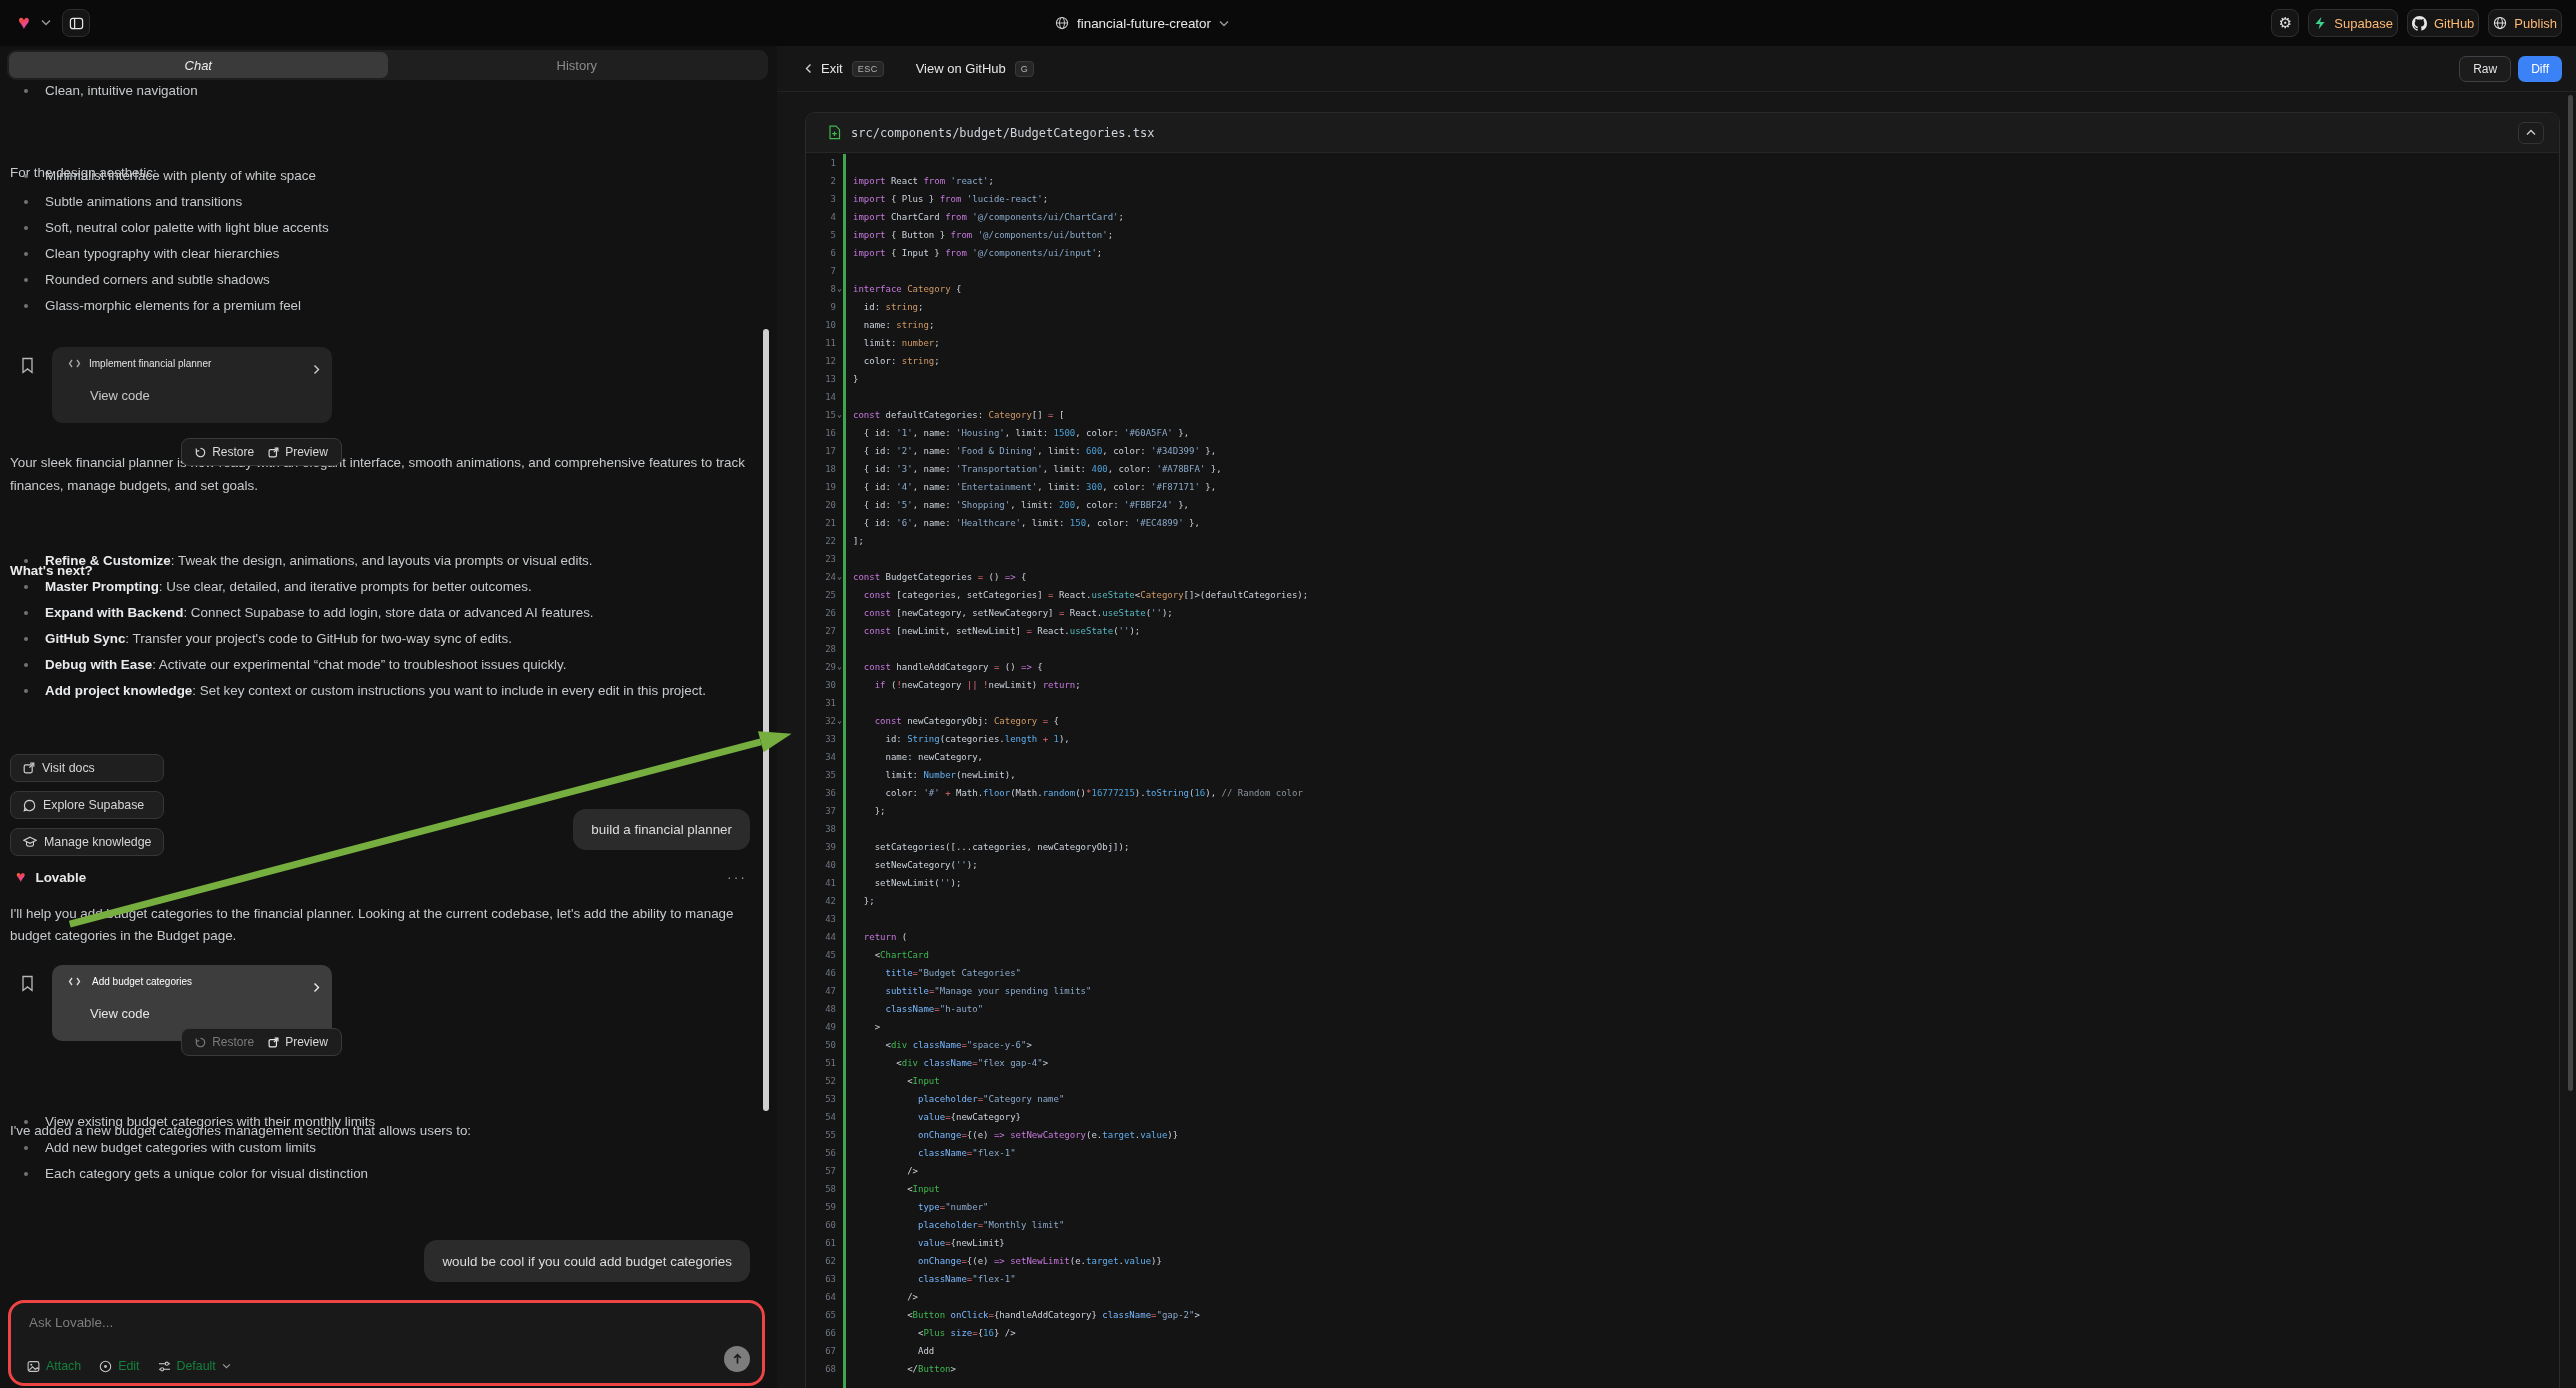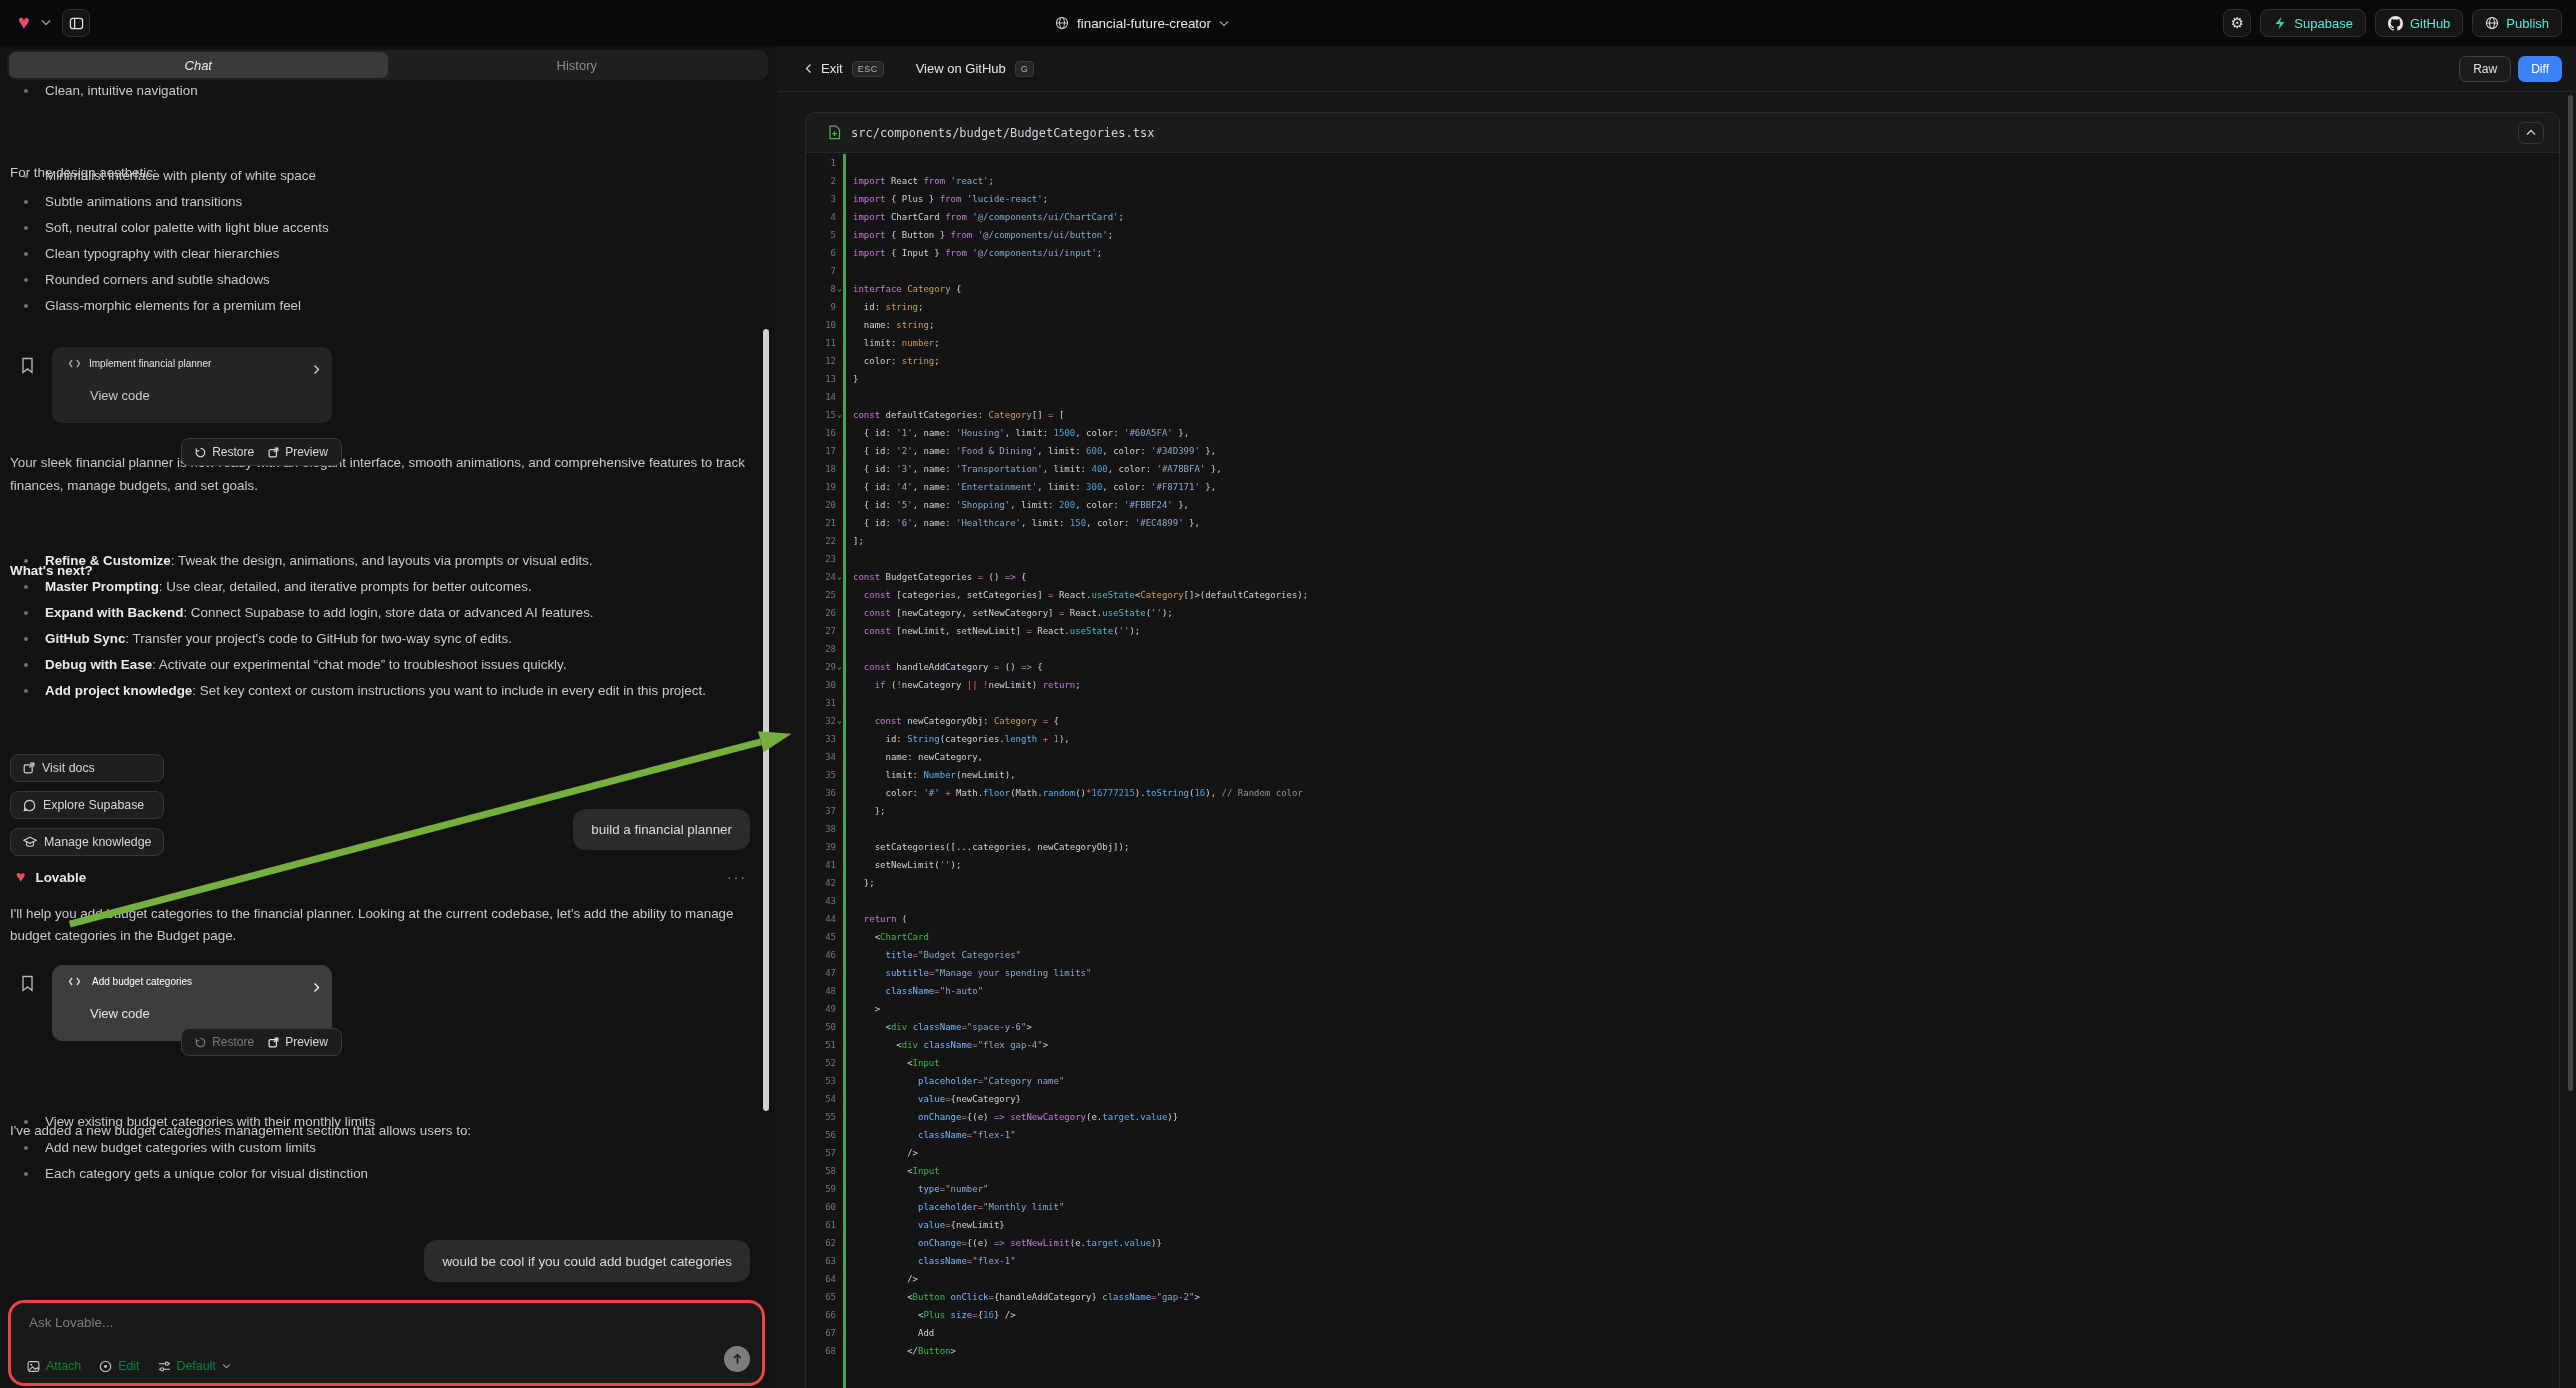--- a/index.html
+++ b/index.html
@@ -11,22 +11,22 @@
   .topbar { position:absolute; left:0; top:0; width:2576px; height:46px; background:#0a0a0a; z-index:10; }
   .heart { position:absolute; left:18px; top:12px; font-size:20px; line-height:20px;
            background:linear-gradient(140deg,#f9a03f 10%,#ef4444 38%,#ec4899 62%,#8b5cf6 90%);
            -webkit-background-clip:text; background-clip:text; color:transparent; }
   .logo-chev { position:absolute; left:41px; top:19px; }
   .tb-iconbtn { position:absolute; top:9px; width:28px; height:28px; border:1px solid #2e2e2e; background:#151515;
                 border-radius:8px; display:flex; align-items:center; justify-content:center; }
   .proj { position:absolute; left:1055px; top:0; height:46px; display:flex; align-items:center; gap:8px;
           color:#e8e8e8; font-size:13.4px; }
   .tb-right { position:absolute; right:14px; top:9px; display:flex; gap:9px; align-items:center; }
-  .tb-btn { height:28px; padding:0 12px; border:1px solid #2f2f2f; background:#161616; border-radius:8px;
-            display:flex; align-items:center; gap:7px; color:#5eead4; font-size:13px; }
+  .tb-btn { height:28px; padding:0 4px; border:1px solid #2f2f2f; background:#161616; border-radius:8px;
+            display:flex; align-items:center; gap:7px; color:#fdba74; font-size:13px; }
   .gearbtn { width:28px; height:28px; border:1px solid #2f2f2f; background:#151515; border-radius:8px;
              display:flex; align-items:center; justify-content:center; color:#e0e0e0; font-size:15px; }
 
   
   .chat { position:absolute; left:0; top:46px; width:777px; height:1342px; background:#121212; overflow:hidden; }
   .tabs { position:absolute; left:7px; top:4px; width:761px; height:30px; background:#1f1f1f; border-radius:9px;
           display:flex; padding:2px; }
   .tab { flex:1; display:flex; align-items:center; justify-content:center; font-size:13px; color:#8b8b8b; border-radius:7px; }
   .tab.active { background:#3a3a3a; color:#ececec;font-style:italic; }
 
@@ -455,20 +455,21 @@
           <div class="code-line"><span class="ln">30</span><span><span class="tk-pl">    </span><span class="tk-kw">if</span><span class="tk-pl"> (</span><span class="tk-op">!</span><span class="tk-pl">newCategory </span><span class="tk-op">||</span><span class="tk-pl"> </span><span class="tk-op">!</span><span class="tk-pl">newLimit) </span><span class="tk-kw">return</span><span class="tk-pl">;</span></span></div>
           <div class="code-line"><span class="ln">31</span><span></span></div>
           <div class="code-line"><span class="ln">32</span><span class="fold">⌄</span><span><span class="tk-pl">    </span><span class="tk-kw">const</span><span class="tk-pl"> newCategoryObj: </span><span class="tk-typ">Category</span><span class="tk-pl"> </span><span class="tk-op">=</span><span class="tk-pl"> {</span></span></div>
           <div class="code-line"><span class="ln">33</span><span><span class="tk-pl">      id: </span><span class="tk-fn">String</span><span class="tk-pl">(categories.</span><span class="tk-fn">length</span><span class="tk-pl"> </span><span class="tk-op">+</span><span class="tk-pl"> </span><span class="tk-num">1</span><span class="tk-pl">),</span></span></div>
           <div class="code-line"><span class="ln">34</span><span><span class="tk-pl">      name: newCategory,</span></span></div>
           <div class="code-line"><span class="ln">35</span><span><span class="tk-pl">      limit: </span><span class="tk-fn">Number</span><span class="tk-pl">(newLimit),</span></span></div>
           <div class="code-line"><span class="ln">36</span><span><span class="tk-pl">      color: </span><span class="tk-str">'#'</span><span class="tk-pl"> </span><span class="tk-op">+</span><span class="tk-pl"> Math.</span><span class="tk-fn">floor</span><span class="tk-pl">(Math.</span><span class="tk-fn">random</span><span class="tk-pl">()</span><span class="tk-op">*</span><span class="tk-num">16777215</span><span class="tk-pl">).</span><span class="tk-fn">toString</span><span class="tk-pl">(</span><span class="tk-num">16</span><span class="tk-pl">), </span><span class="tk-cmt">// Random color</span></span></div>
           <div class="code-line"><span class="ln">37</span><span><span class="tk-pl">    };</span></span></div>
           <div class="code-line"><span class="ln">38</span><span></span></div>
           <div class="code-line"><span class="ln">39</span><span><span class="tk-pl">    setCategories([...categories, newCategoryObj]);</span></span></div>
+          <div class="code-line"><span class="ln">40</span><span><span class="tk-pl">    setNewCategory(</span><span class="tk-str">''</span><span class="tk-pl">);</span></span></div>
           <div class="code-line"><span class="ln">41</span><span><span class="tk-pl">    setNewLimit(</span><span class="tk-str">''</span><span class="tk-pl">);</span></span></div>
           <div class="code-line"><span class="ln">42</span><span><span class="tk-pl">  };</span></span></div>
           <div class="code-line"><span class="ln">43</span><span></span></div>
           <div class="code-line"><span class="ln">44</span><span><span class="tk-pl">  </span><span class="tk-kw">return</span><span class="tk-pl"> (</span></span></div>
           <div class="code-line"><span class="ln">45</span><span><span class="tk-pl">    &lt;</span><span class="tk-tag">ChartCard</span></span></div>
           <div class="code-line"><span class="ln">46</span><span><span class="tk-pl">      </span><span class="tk-att">title</span><span class="tk-op">=</span><span class="tk-str">"Budget Categories"</span></span></div>
           <div class="code-line"><span class="ln">47</span><span><span class="tk-pl">      </span><span class="tk-att">subtitle</span><span class="tk-op">=</span><span class="tk-str">"Manage your spending limits"</span></span></div>
           <div class="code-line"><span class="ln">48</span><span><span class="tk-pl">      </span><span class="tk-att">className</span><span class="tk-op">=</span><span class="tk-str">"h-auto"</span></span></div>
           <div class="code-line"><span class="ln">49</span><span><span class="tk-pl">    &gt;</span></span></div>
           <div class="code-line"><span class="ln">50</span><span><span class="tk-pl">      &lt;</span><span class="tk-tag">div</span><span class="tk-pl"> </span><span class="tk-att">className</span><span class="tk-op">=</span><span class="tk-str">"space-y-6"</span><span class="tk-pl">&gt;</span></span></div>

